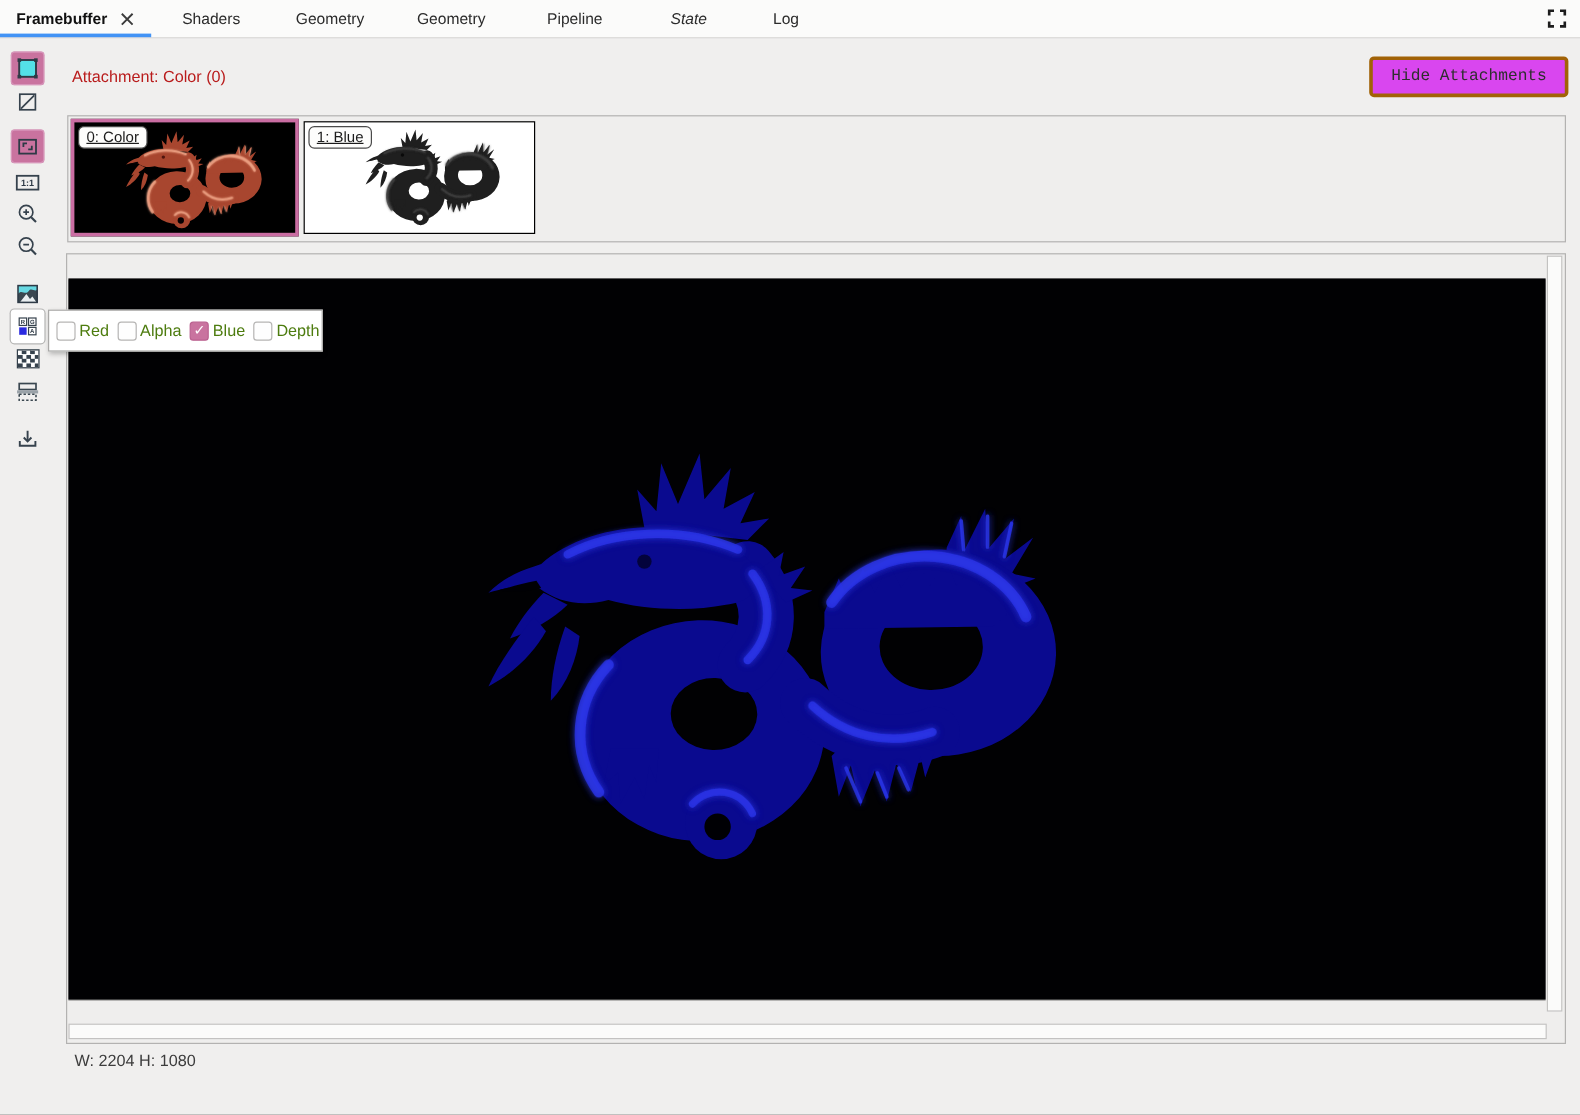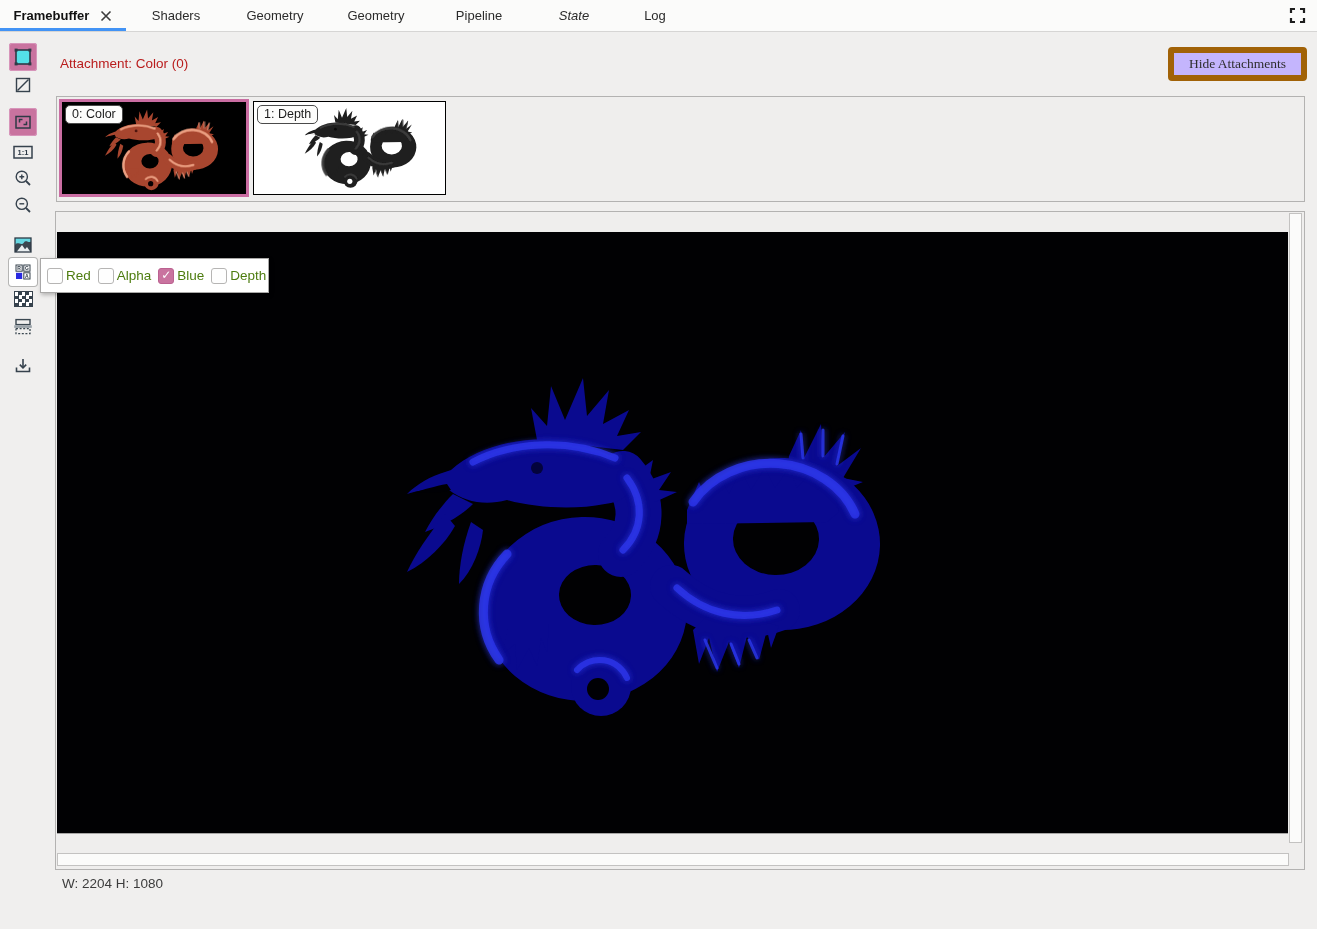--- a/index.html
+++ b/index.html
@@ -23,28 +23,28 @@
   
   .tools{position:absolute;left:9px;top:0;width:30px;}
   .tool{position:absolute;left:0;width:28px;height:28px;border:none;background:transparent;border-radius:3px;padding:1px;display:flex;align-items:center;justify-content:center;}
   .tool.pink{background:#c9739f;box-shadow:0 0 0 1px #d795ba inset;}
   .tool.pressed{background:#ffffff;box-shadow:0 0 0 1px #b5b5b4;}
   .tool svg{display:block;}
   .checker-swatch{width:17px;height:14px;border:1.5px solid #36424d;background:conic-gradient(#36424d 90deg,#ffffff 0 180deg,#36424d 0 270deg,#ffffff 0) 0 0/7px 7px;}
 
   
   .attach-label{position:absolute;left:60px;top:56px;font-size:13.5px;color:#b91c1c;}
-  .hide-btn{position:absolute;right:10px;top:47px;height:34px;padding:0 15px;font-size:13.5px;color:#2e2e2e;background:#c4b5fd;border:6px solid #a16207;border-radius:4px;font-family:Liberation Serif, serif;}
+  .hide-btn{position:absolute;right:10px;top:47px;height:34px;padding:0 15px;font-size:13.5px;color:#2e2e2e;background:#d946ef;border:3px solid #a16207;border-radius:4px;font-family:Liberation Mono, monospace;}
 
   
   .attach-panel{position:absolute;left:56px;top:96px;width:1249px;height:106px;background:#efeeed;border:1px solid #b3b2b1;box-sizing:border-box;}
   .thumb{position:absolute;box-sizing:border-box;}
   .thumb.color{left:2px;top:2px;width:190px;height:98px;border:3px solid #ca6da2;background:#000;}
   .thumb.depth{left:196px;top:4px;width:193px;height:94px;border:1px solid #000;background:#ffffff;}
-  .thumb .badge{position:absolute;left:3px;top:3px;background:#fdfdfc;border:1px solid #4a4a4a;border-radius:5px;padding:1px 6px 2px 6px;font-size:12.5px;color:#1c1c1c;z-index:2;white-space:nowrap;}
+  .thumb .badge{position:absolute;left:3px;top:3px;background:#fdfdfc;border:1px solid #4a4a4a;border-radius:5px;padding:1px 6px 2px 6px;font-size:12.5px;color:#1c1c1c;z-index:2;white-space:nowrap;text-decoration:underline;}
   .thumb svg.mini{position:absolute;}
   .thumb.color svg.mini{left:38px;top:6px;width:120px;height:86px;}
   .thumb.depth svg.mini{left:46px;top:4px;width:118px;height:86px;}
 
   
   .viewport{position:absolute;left:55px;top:211px;width:1250px;height:659px;background:#efeeed;border:1px solid #b3b2b1;box-sizing:border-box;}
   .fb-image{position:absolute;left:1px;top:20px;width:1231px;height:601px;background:#010103;overflow:hidden;box-shadow:0 1px 0 rgba(0,0,0,.3);}
   .fb-image svg.big{position:absolute;left:330px;top:140px;width:500px;height:360px;}
   .vscroll{position:absolute;right:2px;top:1px;width:13px;height:630px;background:#fbfbfa;border:1px solid #c3c2c1;box-sizing:border-box;}
   .hscroll{position:absolute;left:1px;bottom:3px;height:13px;width:1232px;background:#fbfbfa;border:1px solid #c3c2c1;box-sizing:border-box;}
@@ -239,21 +239,21 @@
   <button class="hide-btn">Hide Attachments</button>
 
   <div class="attach-panel">
     <div class="thumb color">
       <span class="badge">0: Color</span>
       <svg class="mini dragon-red" viewBox="0 0 500 360">
           <use href="#dragon"></use>
         </svg>
     </div>
     <div class="thumb depth">
-      <span class="badge">1: Depth</span>
+      <span class="badge">1: Blue</span>
       <svg class="mini dragon-depth" viewBox="0 0 500 360">
           <use href="#dragon"></use>
         </svg>
     </div>
   </div>
 
   <div class="viewport">
     <div class="fb-image">
       <svg class="big dragon-blue" viewBox="0 0 500 360">
           <use href="#dragon"></use>

